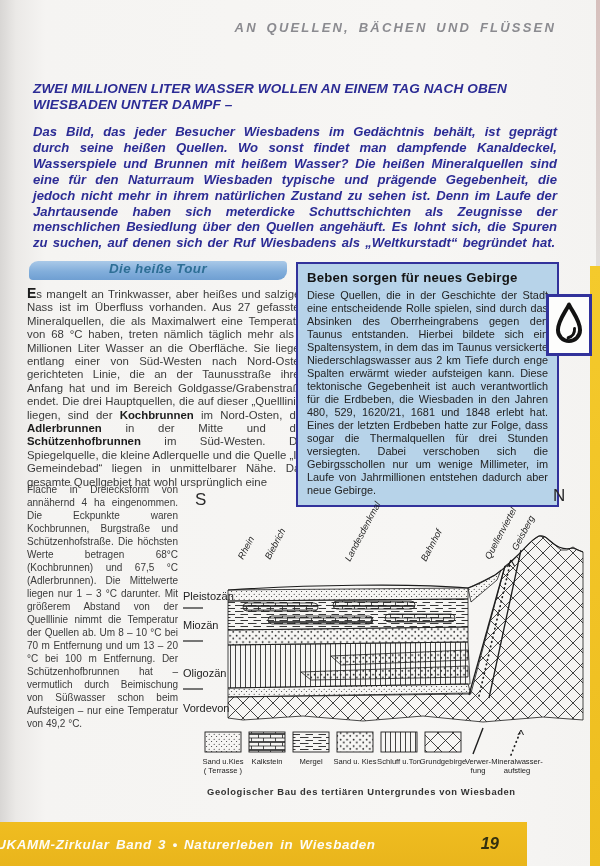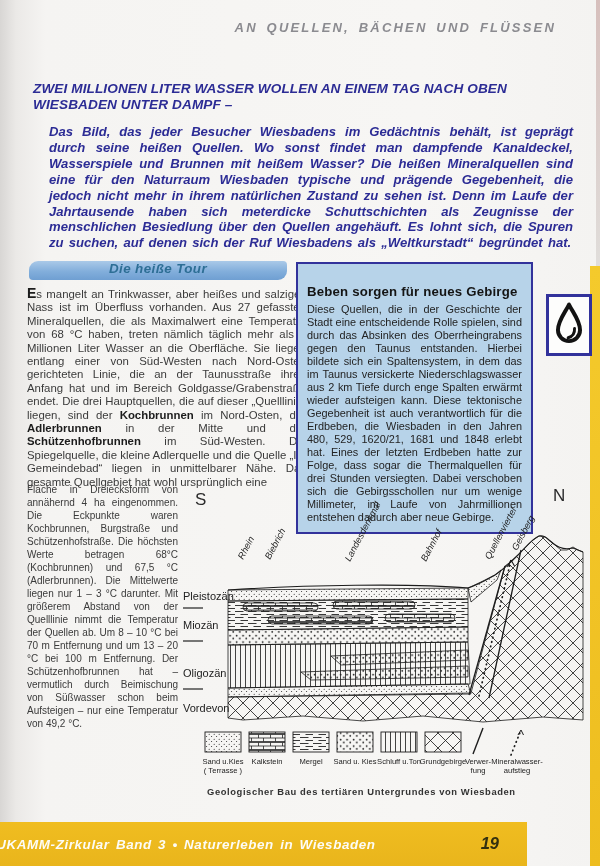--- a/index.html
+++ b/index.html
@@ -17,42 +17,42 @@
     letter-spacing:2.2px; word-spacing:3px; color:#8b8b90;
   }
   .title {
     position:absolute; left:33px; top:81px; width:530px;
     color:#2c2c95; font-weight:bold; font-style:italic;
     font-size:13.6px; line-height:15.6px; letter-spacing:.1px;
   }
   .intro {
     position:absolute; left:33px; top:124px; width:524px;
     color:#2c2c95; font-weight:bold; font-style:italic;
-    font-size:13.1px; line-height:15.9px; text-align:justify; word-spacing:1.6px;margin-left:16px;
+    font-size:13.1px; line-height:15.9px; text-align:justify; word-spacing:1.6px;
   }
   .tour-band {
     position:absolute; left:29px; top:261px; width:258px; height:19px;
     background:linear-gradient(180deg,#aac9e8 0%,#82aedb 55%,#6f9fd2 100%);
     border-radius:9px 4px 9px 4px;
     display:flex; align-items:flex-start; justify-content:center;
     color:#2d6e95; font-weight:bold; font-style:italic; font-size:13.4px; letter-spacing:.4px;
   }
   .col-a {
     position:absolute; left:27px; top:287px; width:279px;
     font-size:11.4px; line-height:13.4px; color:#3a3a3a; text-align:justify;
   }
   .col-a .dropcap { font-weight:bold; font-size:14px; color:#1c1c1c; }
   .col-a b { color:#1c1c1c; }
   .col-b {
     position:absolute; left:27px; top:483px; width:151px;
     font-size:10px; line-height:13px; color:#3a3a3a; text-align:justify;
   }
   .infobox {
-    position:absolute; left:296px; top:262px; width:237px; box-sizing:border-box;
-    background:#b7d3e9; border:2.5px solid #32329b; padding:20px 9px 8px 9px;
+    position:absolute; left:296px; top:262px; width:263px; box-sizing:border-box;
+    background:#b7d3e9; border:2.5px solid #32329b; padding:6px 9px 8px 9px;
   }
   .infobox h3 { margin:0 0 4px 0; font-size:13.2px; color:#141414; letter-spacing:.2px; }
   .infobox p { margin:0; font-size:10.9px; line-height:13px; color:#232323; text-align:justify; }
   .drop-badge {
     position:absolute; left:546px; top:294px; width:46px; height:62px;
     background:#fdfdfc; border:3px solid #32329b; box-sizing:border-box;
     display:flex; align-items:center; justify-content:center;
   }
   .stripe-right { position:absolute; left:590px; top:266px; width:10px; height:600px;
     background:linear-gradient(180deg,#f4ca2c,#eebd1f); }

